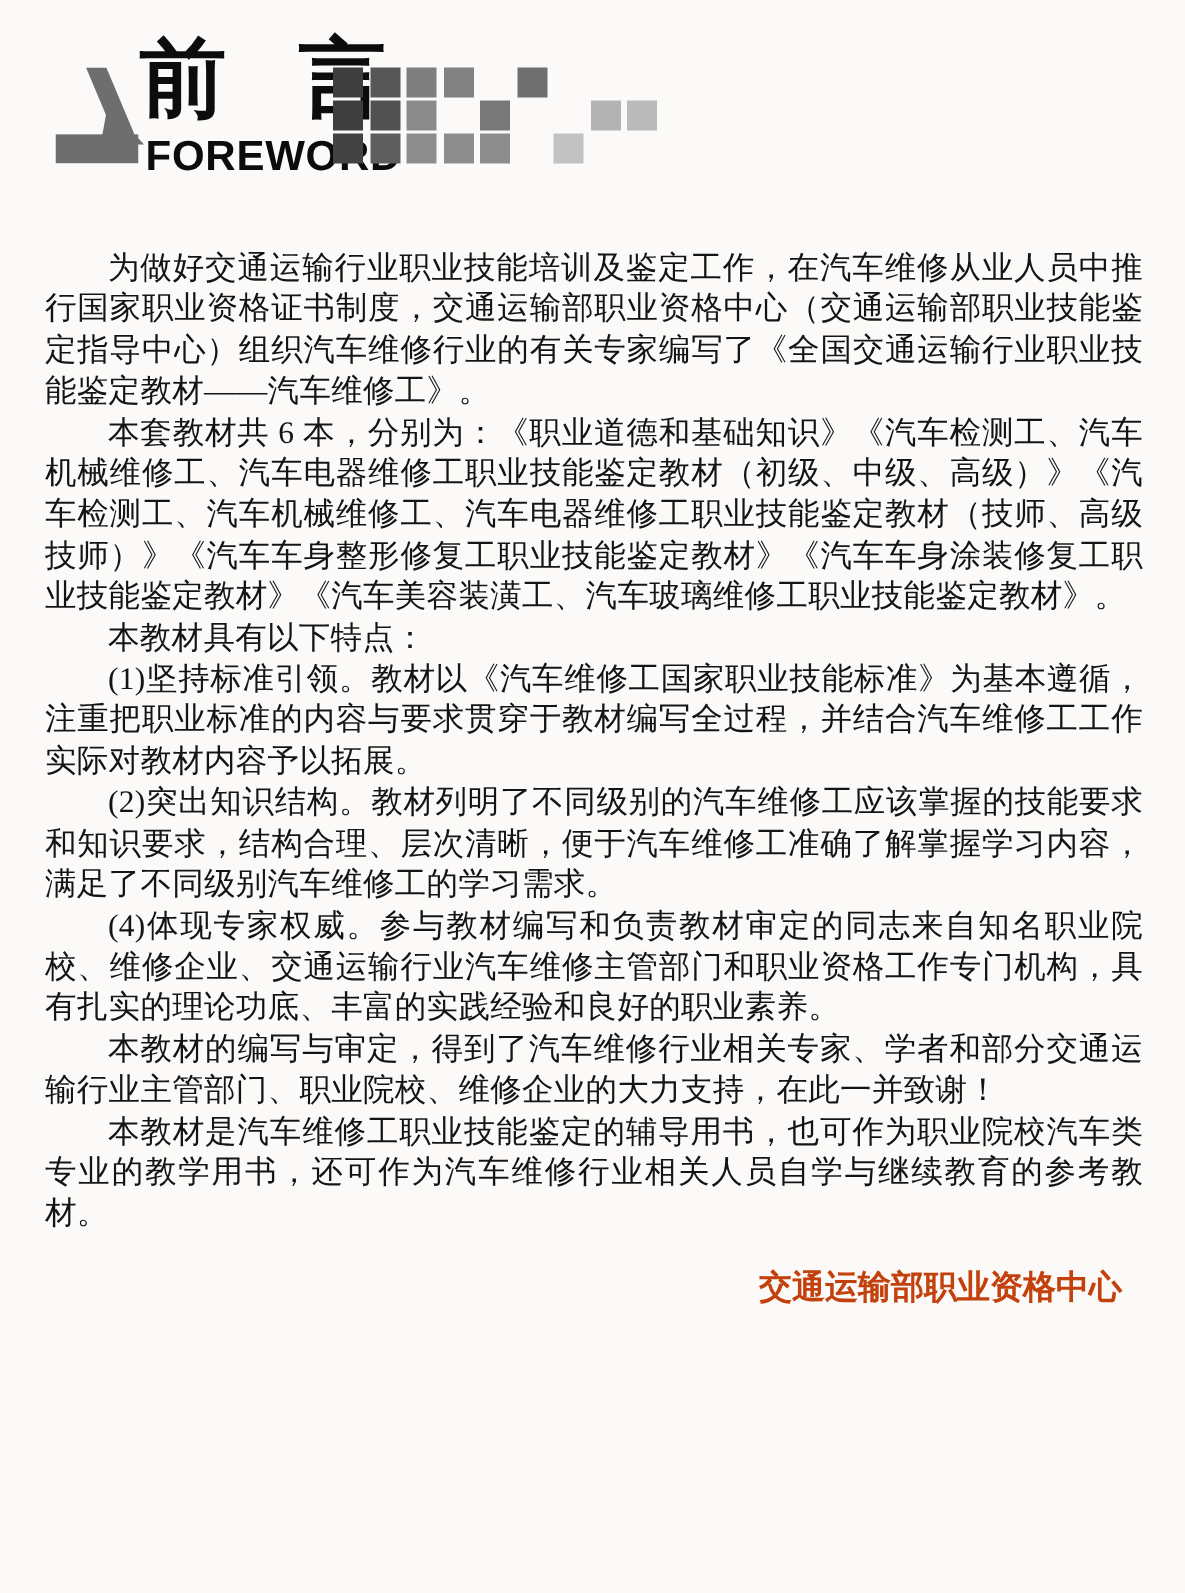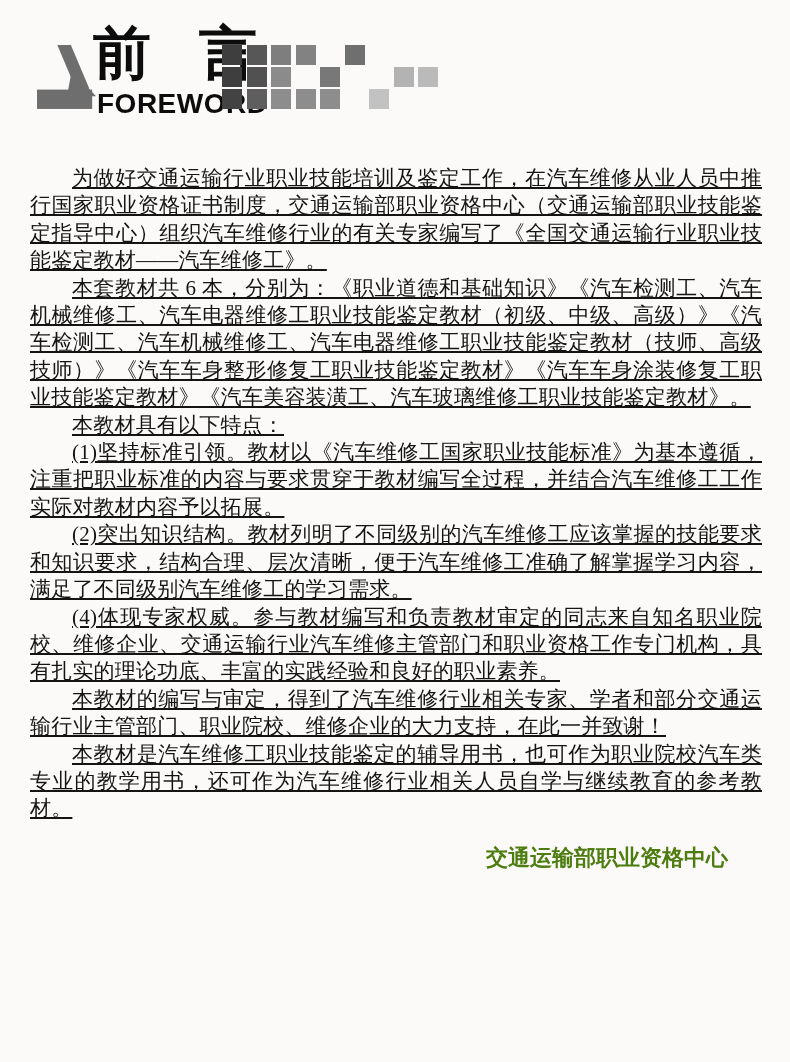--- a/index.html
+++ b/index.html
@@ -35,32 +35,31 @@
   
   .foreword-body { margin: 0 28px 0 30px; }
   .foreword-body p {
     margin: 0;
     font-size: 21px;
     line-height: 27.4px;
     text-align: justify;
     text-indent: 2em;
     letter-spacing: 0.2px;
     color: #141414;
-    text-decoration: underline;
   }
 
   
   .signature {
-    margin: 20px 62px 0 auto;
+    margin: 20px 42px 0 auto;
     width: fit-content;
     text-align: center;
     font-weight: 700;
     font-size: 22px;
     line-height: 29px;
-    color: #4d7c0f;
+    color: #c2410c;
   }
 </style>
 </head>
 <body>
 
 <div class="page">
 
   <header class="banner">
     <svg class="arrow-mark" viewBox="0 0 62 66" aria-hidden="true">
       <polygon points="21,0 35,0 54,45 40,45" fill="#6e6e6e"></polygon>

